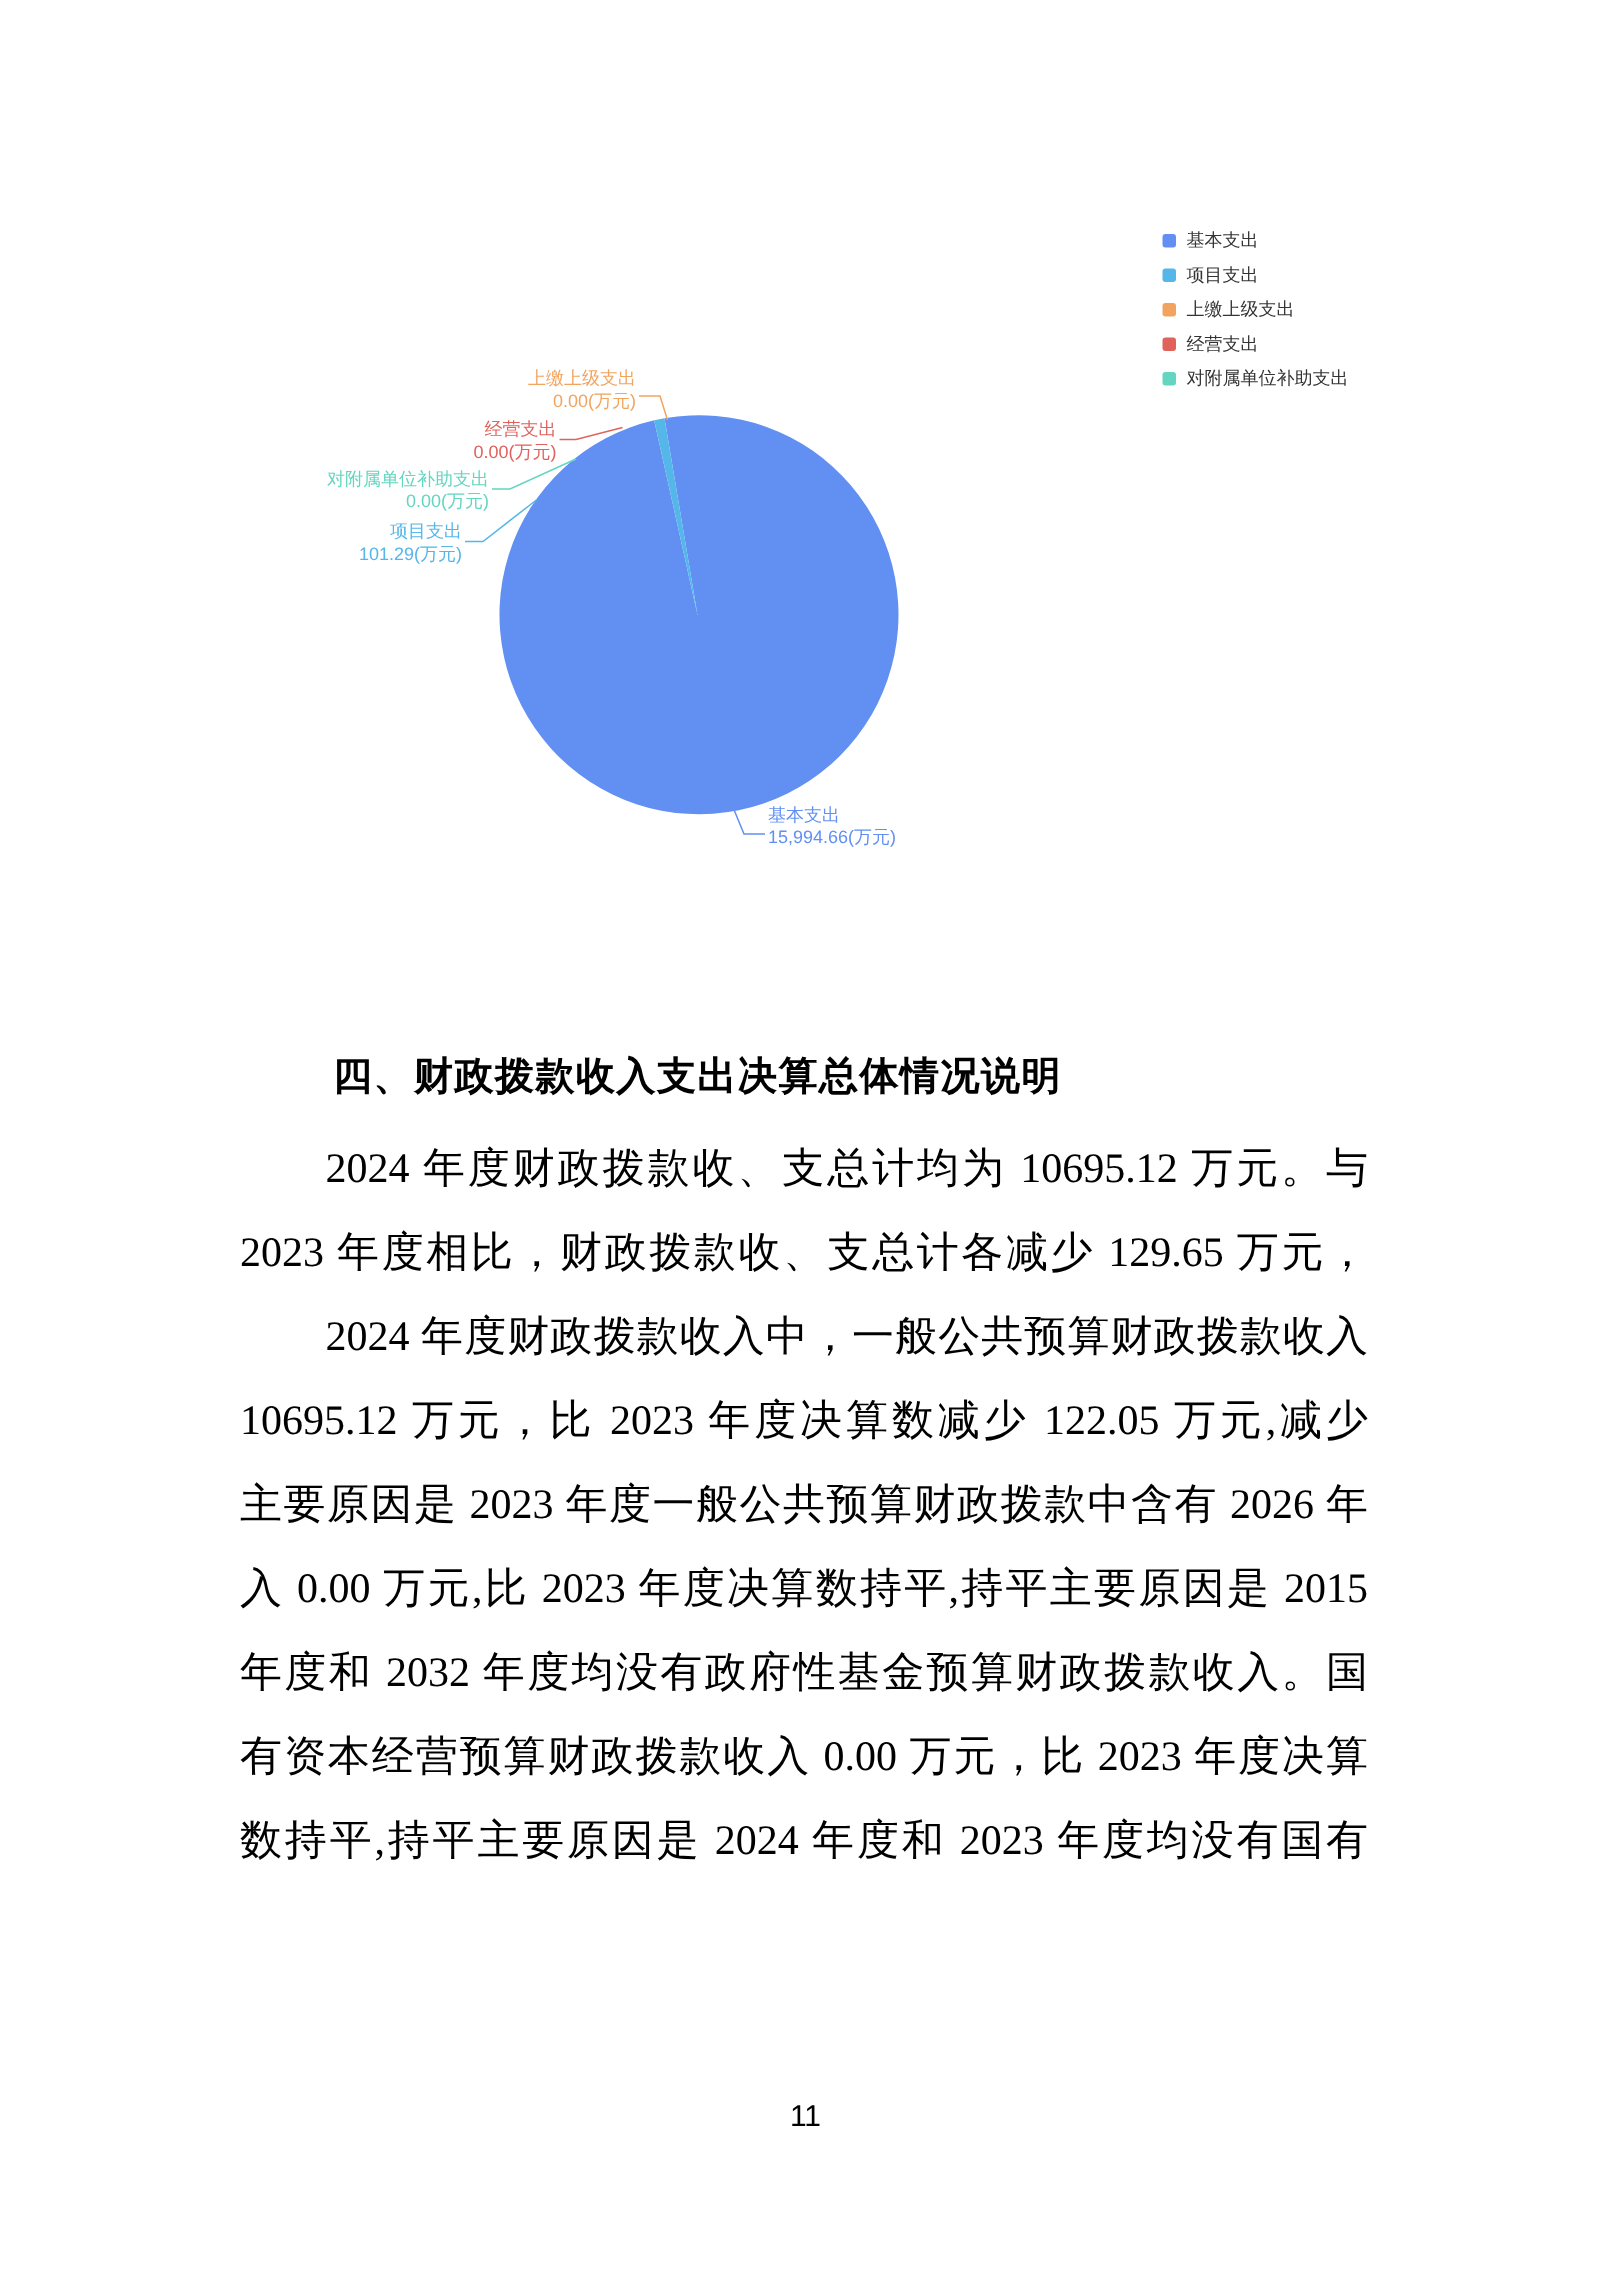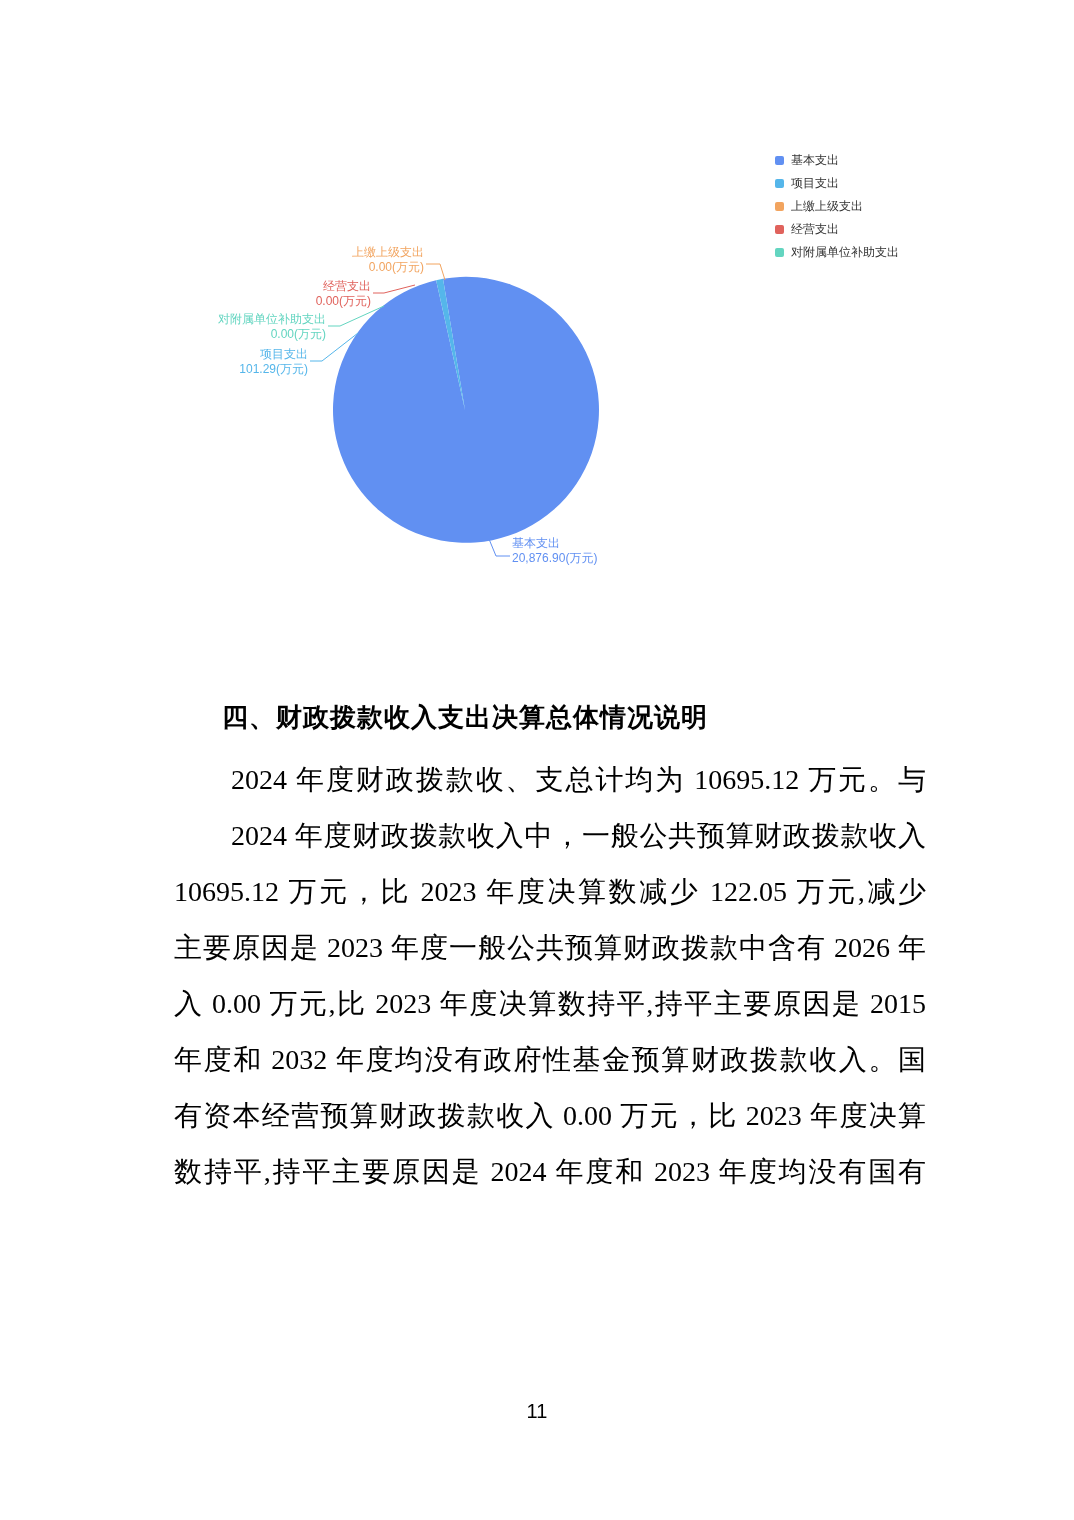--- a/index.html
+++ b/index.html
@@ -18,21 +18,21 @@
   .pie-label { position:absolute; font-size:12px; line-height:15px; white-space:nowrap; }
   .pie-label.r { text-align:right; }
   .pie-label.l { text-align:left; }
   
   .heading {
     position:absolute; left:165px; top:698px; width:760px;
     padding-left:57px; font-family:"Liberation Sans", sans-serif;
     font-size:26px; font-weight:700; color:#000; letter-spacing:1px; line-height:38px;
   }
   .body-text {
-    position:absolute; left:174px; top:752px; width:752px;
+    position:absolute; left:160px; top:752px; width:752px;
     font-family:"Liberation Serif", serif; font-size:28px; color:#000;
   }
   .line {
     height:56px; line-height:56px; overflow:hidden;
     text-align:justify; text-align-last:justify;
   }
   .line.ind { text-indent:57px; }
   .line.end { text-align-last:left; }
   .page-number {
     position:absolute; left:0; top:1400px; width:1074px; text-align:center;
@@ -72,21 +72,21 @@
     <span class="legend-label">经营支出</span>
   </div>
         <div class="legend-item">
     <span class="legend-marker" style="background: rgb(99, 213, 192);"></span>
     <span class="legend-label">对附属单位补助支出</span>
   </div>
       </div>
     <div id="pie-labels">
         <div class="pie-label l" style="top: 536px; left: 512px; color: rgb(97, 144, 242);">
     <div>基本支出</div>
-    <div>20,876.90(万元)</div>
+    <div>15,994.66(万元)</div>
   </div>
         <div class="pie-label r" style="top: 347px; right: 766px; color: rgb(85, 182, 234);">
     <div>项目支出</div>
     <div>101.29(万元)</div>
   </div>
         <div class="pie-label r" style="top: 245px; right: 650px; color: rgb(242, 164, 95);">
     <div>上缴上级支出</div>
     <div>0.00(万元)</div>
   </div>
         <div class="pie-label r" style="top: 279px; right: 703px; color: rgb(224, 98, 92);">
@@ -97,20 +97,21 @@
     <div>对附属单位补助支出</div>
     <div>0.00(万元)</div>
   </div>
       </div>
   </div>
 
   <div class="heading">四、财政拨款收入支出决算总体情况说明</div>
 
   <div class="body-text" id="body-text">
       <div class="line ind">2024 年度财政拨款收、支总计均为 10695.12 万元。与</div>
+      <div class="line">2023 年度相比，财政拨款收、支总计各减少 129.65 万元，</div>
       <div class="line ind">2024 年度财政拨款收入中，一般公共预算财政拨款收入</div>
       <div class="line">10695.12 万元，比 2023 年度决算数减少 122.05 万元,减少</div>
       <div class="line">主要原因是 2023 年度一般公共预算财政拨款中含有 2026 年</div>
       <div class="line">入 0.00 万元,比 2023 年度决算数持平,持平主要原因是 2015</div>
       <div class="line">年度和 2032 年度均没有政府性基金预算财政拨款收入。国</div>
       <div class="line">有资本经营预算财政拨款收入 0.00 万元，比 2023 年度决算</div>
       <div class="line">数持平,持平主要原因是 2024 年度和 2023 年度均没有国有</div>
     </div>
 
   <div class="page-number">11</div>

